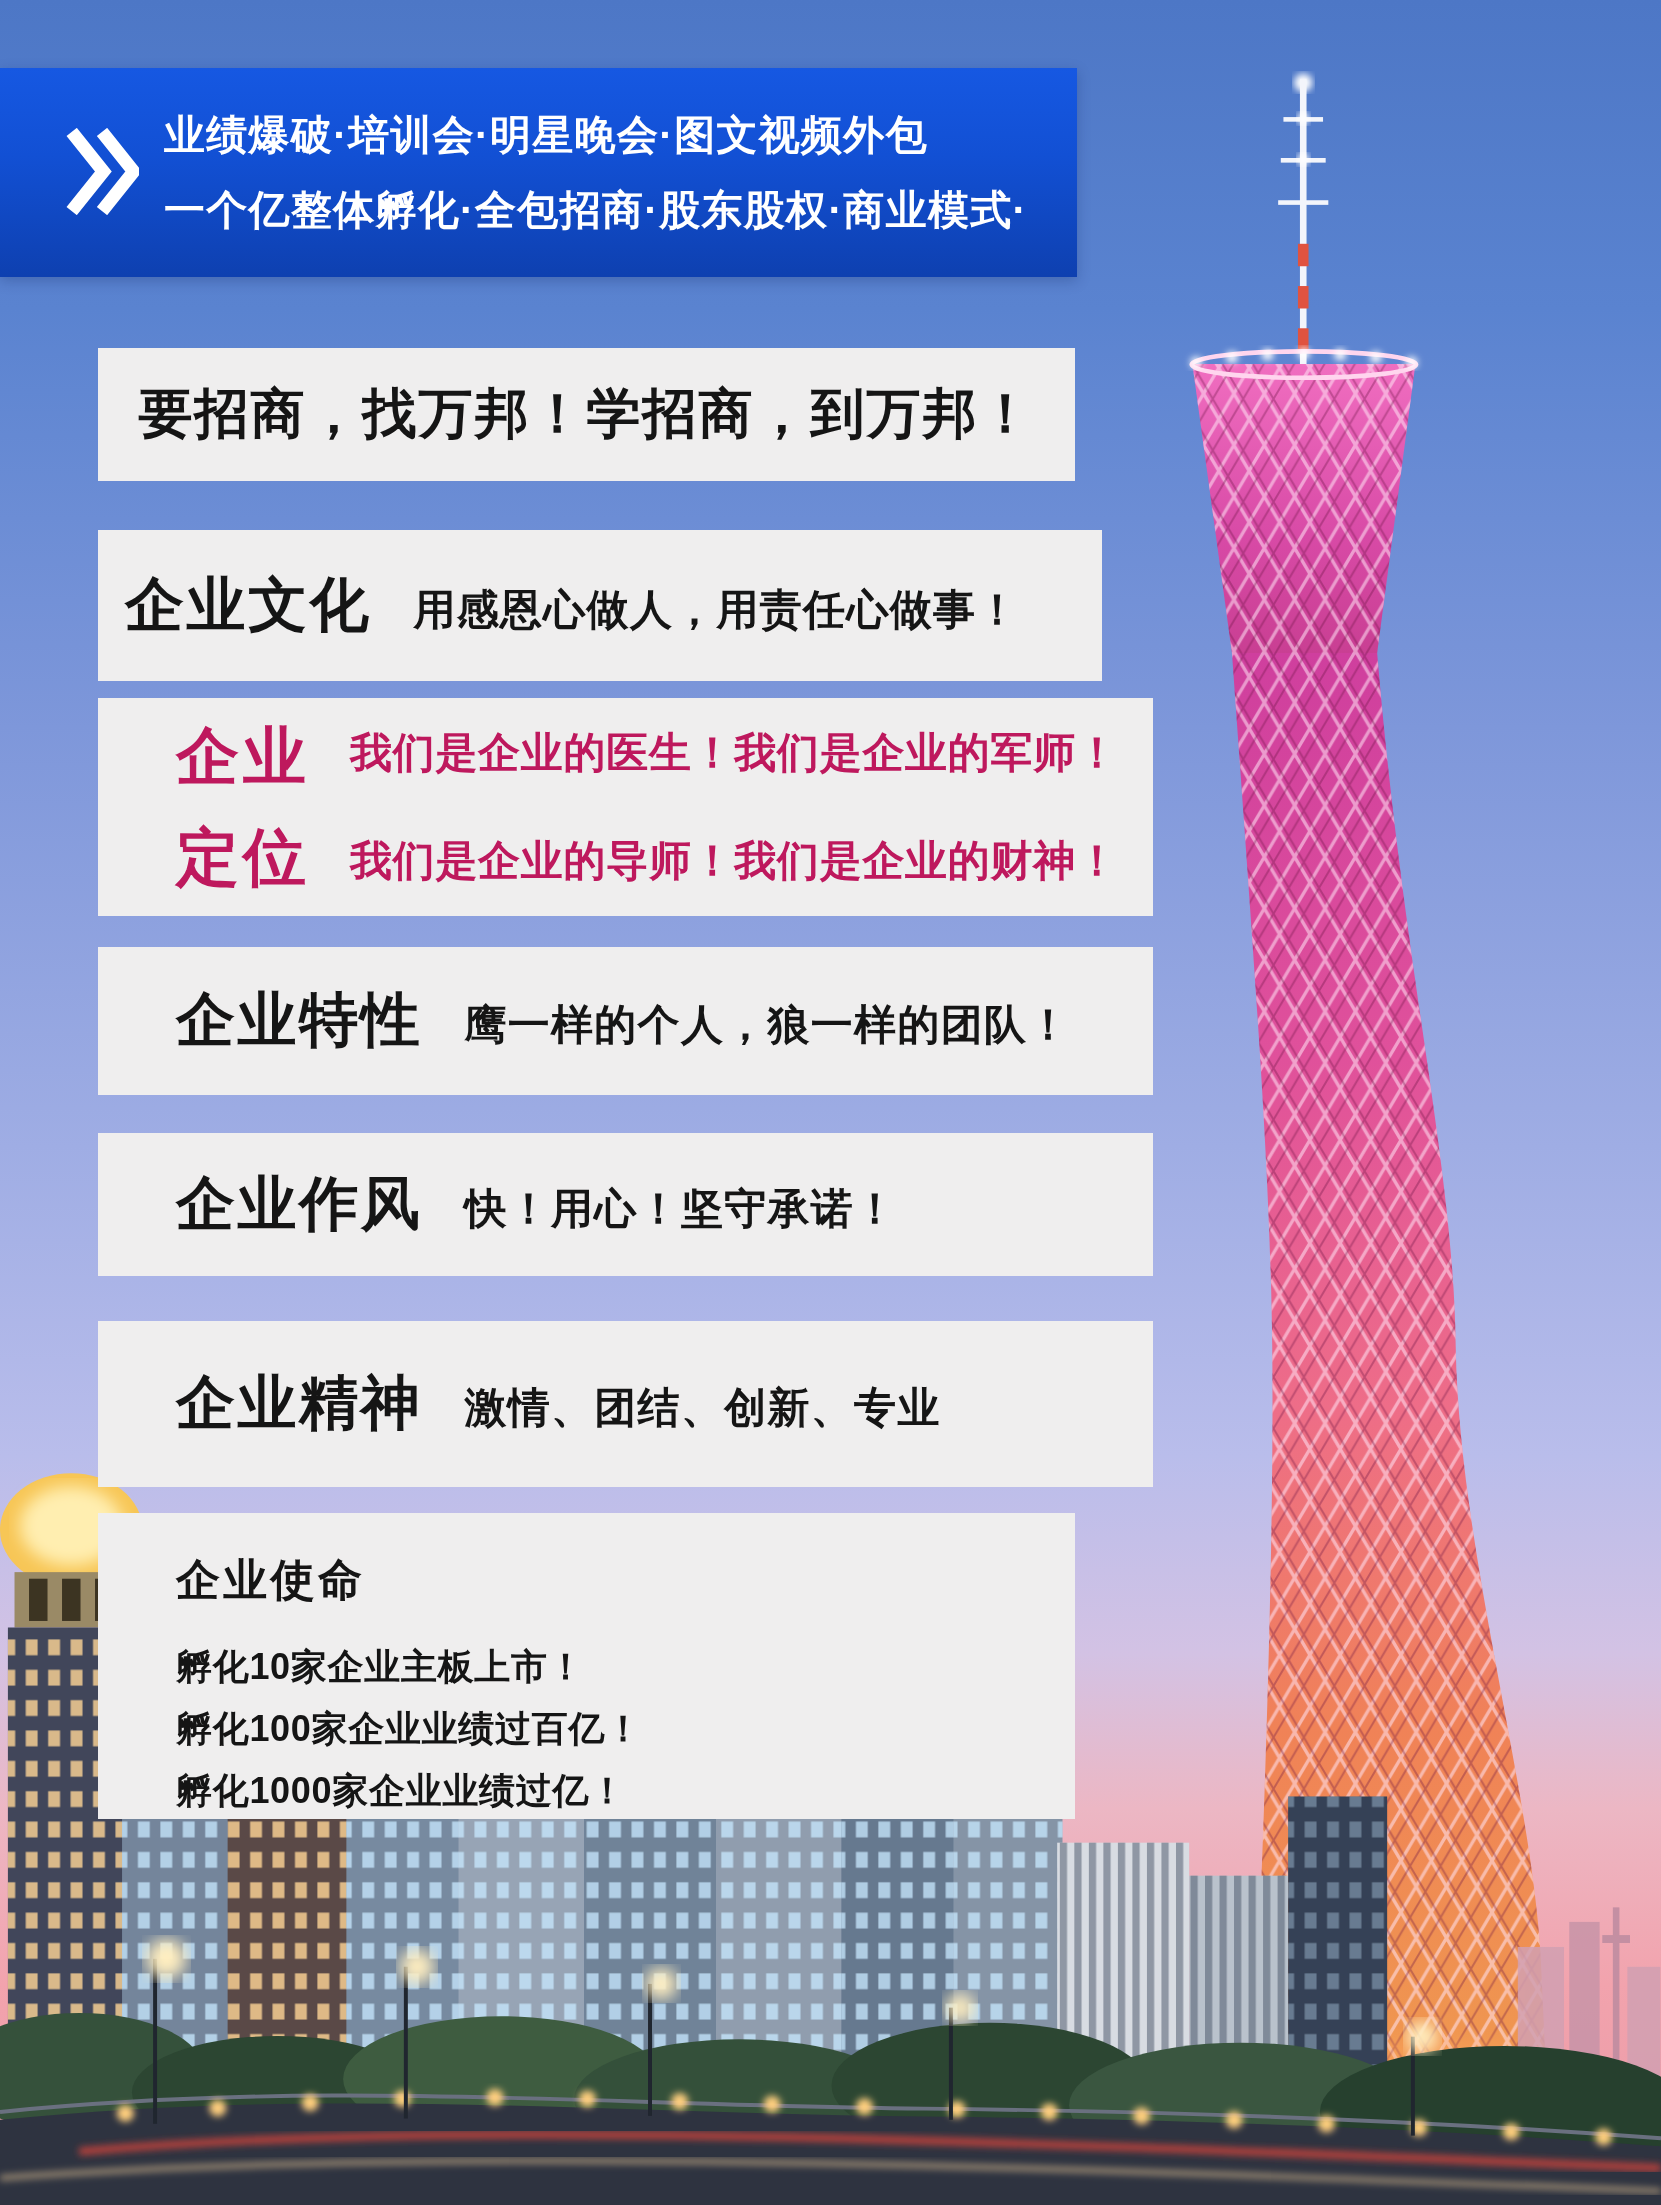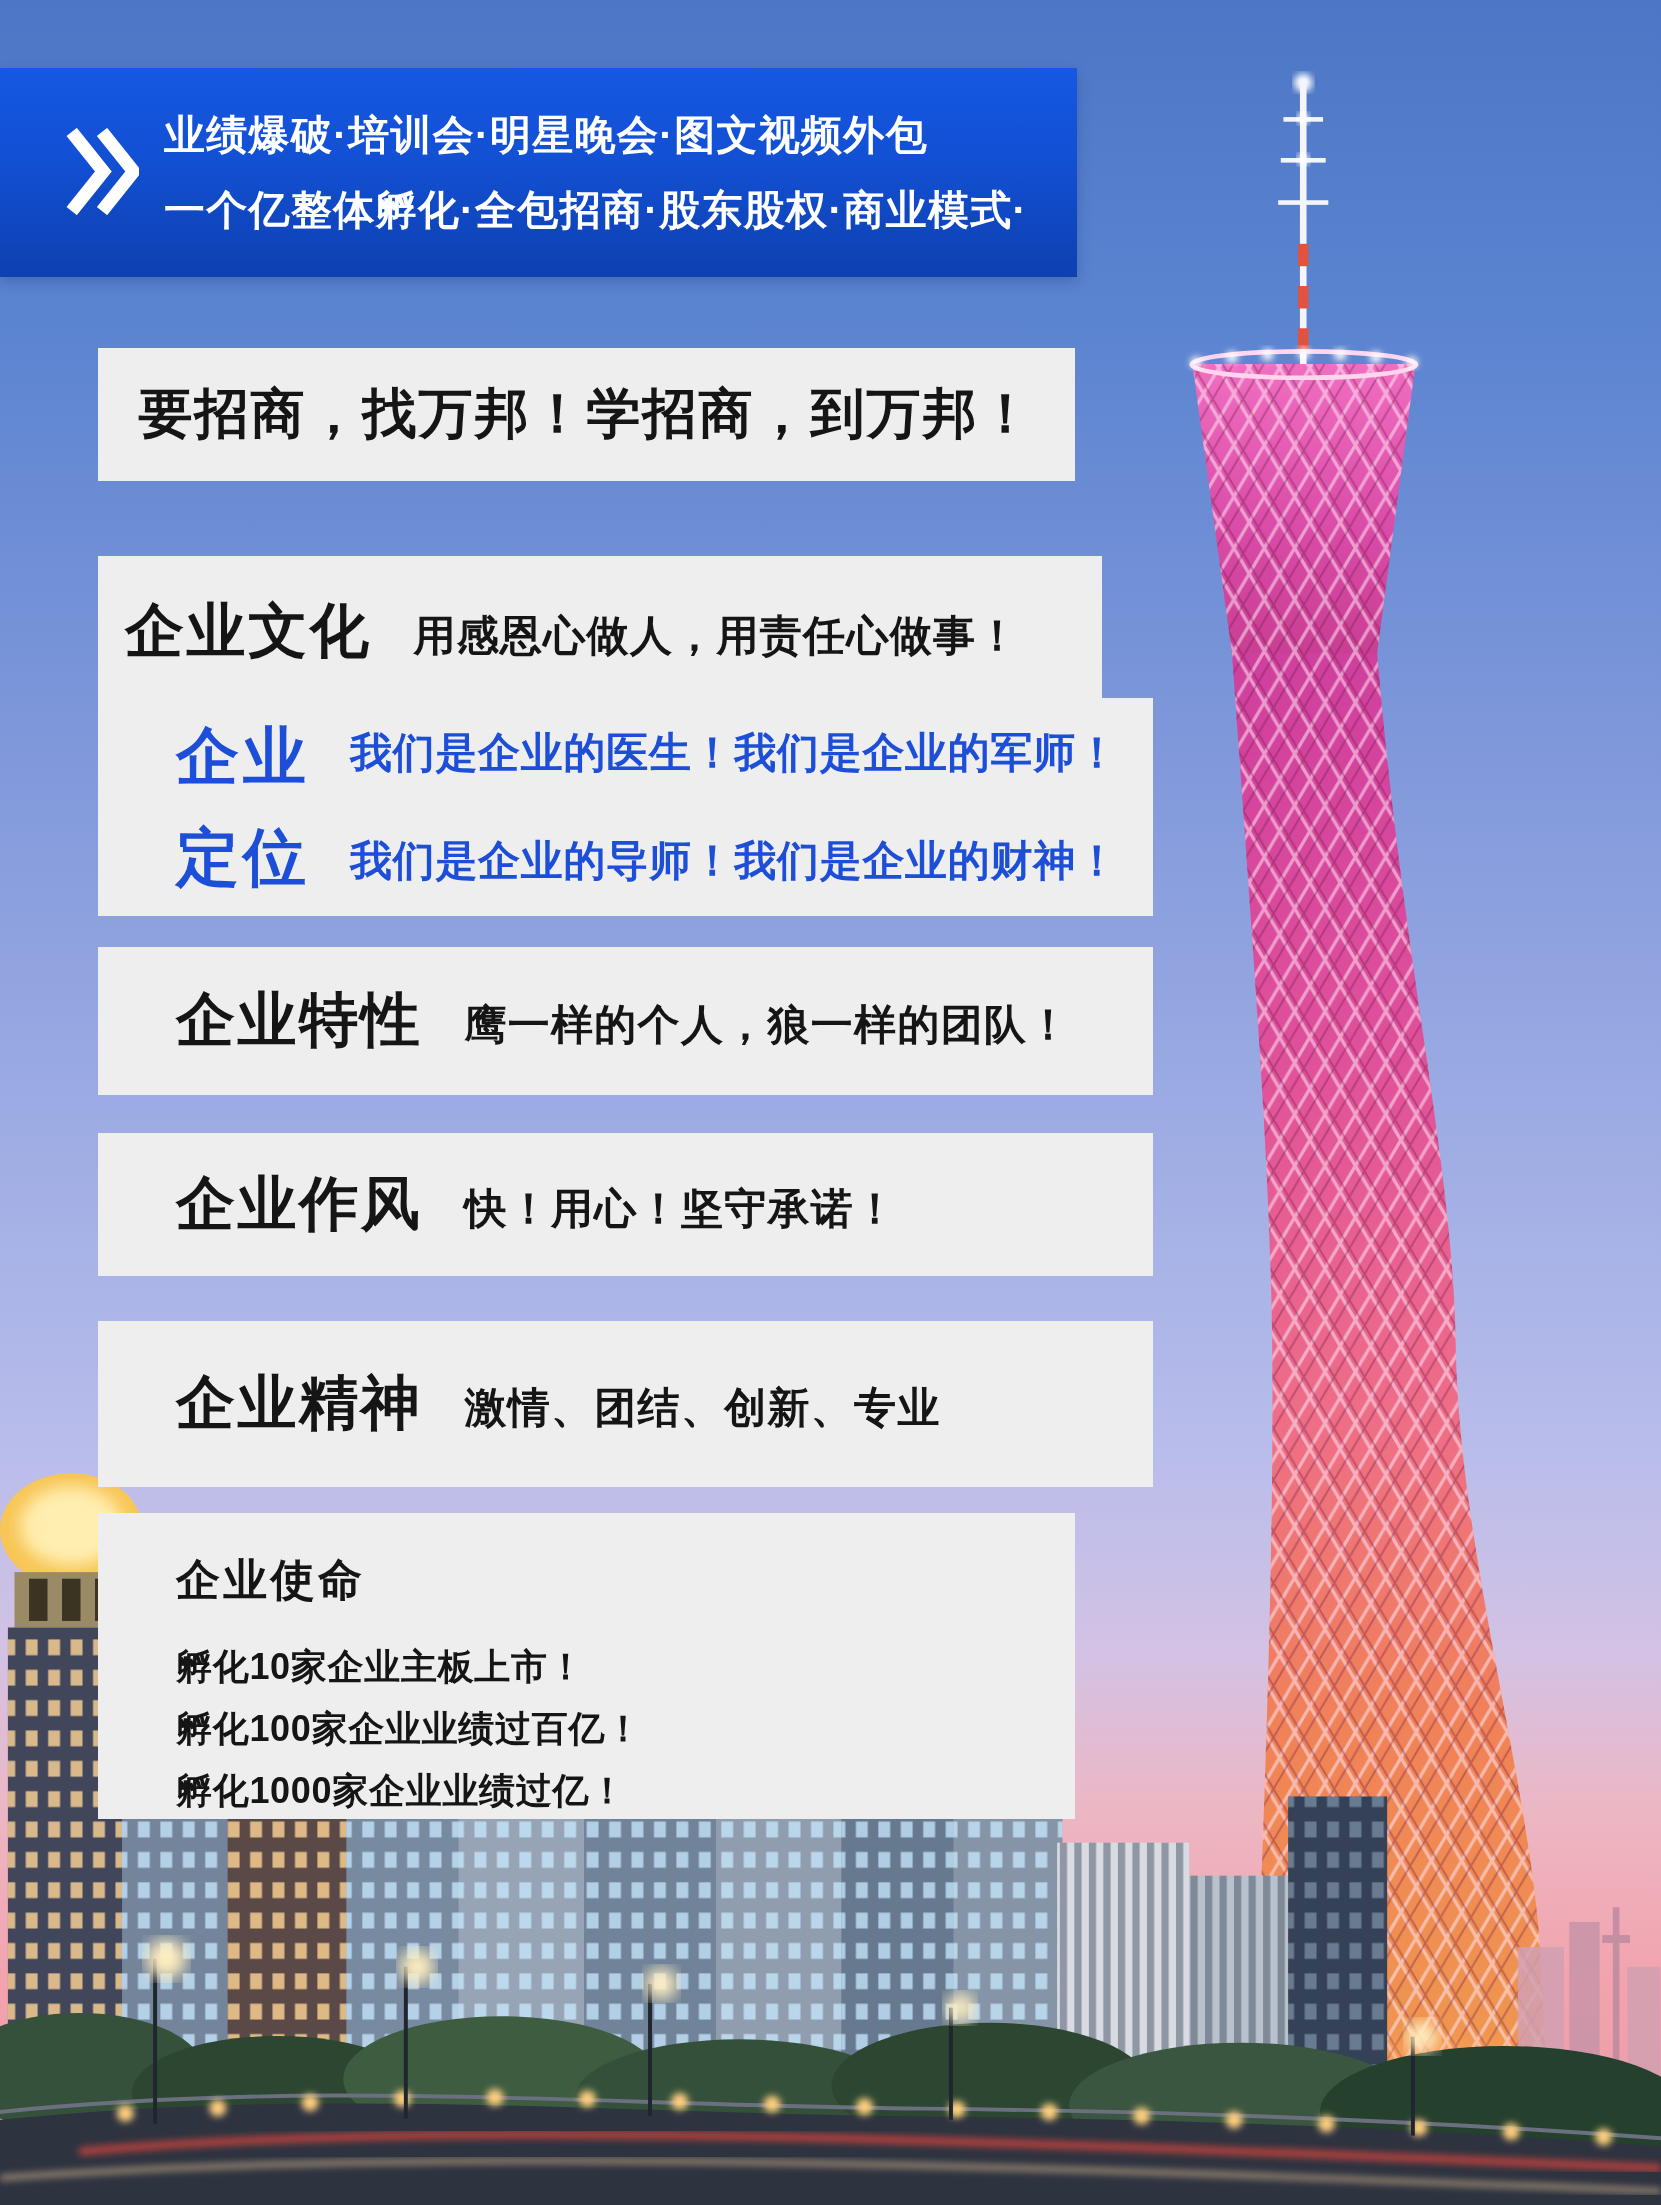--- a/index.html
+++ b/index.html
@@ -29,25 +29,25 @@
   .banner-icon{margin-left:65px;flex:0 0 auto;}
   .banner-text{margin-left:25px;color:#ffffff;font-weight:bold;
     font-size:41px;line-height:1.82;letter-spacing:1.3px;white-space:nowrap;}
   
   .panel{position:absolute;left:98px;width:977px;background:#efeeee;z-index:10;color:#151515;}
   .row{display:flex;align-items:center;padding-left:78px;}
   .panel-title{font-size:59px;font-weight:bold;white-space:nowrap;letter-spacing:2.6px;}
   .panel-sub{font-size:42px;font-weight:bold;white-space:nowrap;margin-left:42px;margin-top:8px;letter-spacing:1.3px;}
   #panel-slogan{top:348px;height:133px;display:flex;align-items:center;justify-content:center;}
   #panel-slogan .slogan-text{font-size:54px;font-weight:bold;letter-spacing:2px;white-space:nowrap;}
-  #panel-culture{top:556px;height:151px;padding-left:27px;}
+  #panel-culture{top:530px;height:151px;padding-left:27px;}
   #panel-positioning{top:698px;height:218px;display:flex;align-items:center;padding-left:78px;}
   .pos-label{font-size:63px;font-weight:bold;line-height:1.6;letter-spacing:4px;}
   .pos-lines{margin-left:40px;font-size:42px;font-weight:bold;line-height:2.58;white-space:nowrap;letter-spacing:0.7px;}
-  .red{color:#1d4ed8;}
+  .red{color:#be185d;}
   #panel-traits{top:947px;height:148px;}
   #panel-style{top:1133px;height:143px;}
   #panel-spirit{top:1321px;height:166px;}
   #panel-mission{top:1513px;height:306px;padding:38px 0 0 78px;box-sizing:border-box;}
   .mission-title{font-size:44px;font-weight:bold;letter-spacing:3.3px;}
   .mission-lines{margin-top:26.4px;font-size:36px;font-weight:bold;line-height:1.72;letter-spacing:0.7px;}
 </style>
 </head>
 <body>
 

